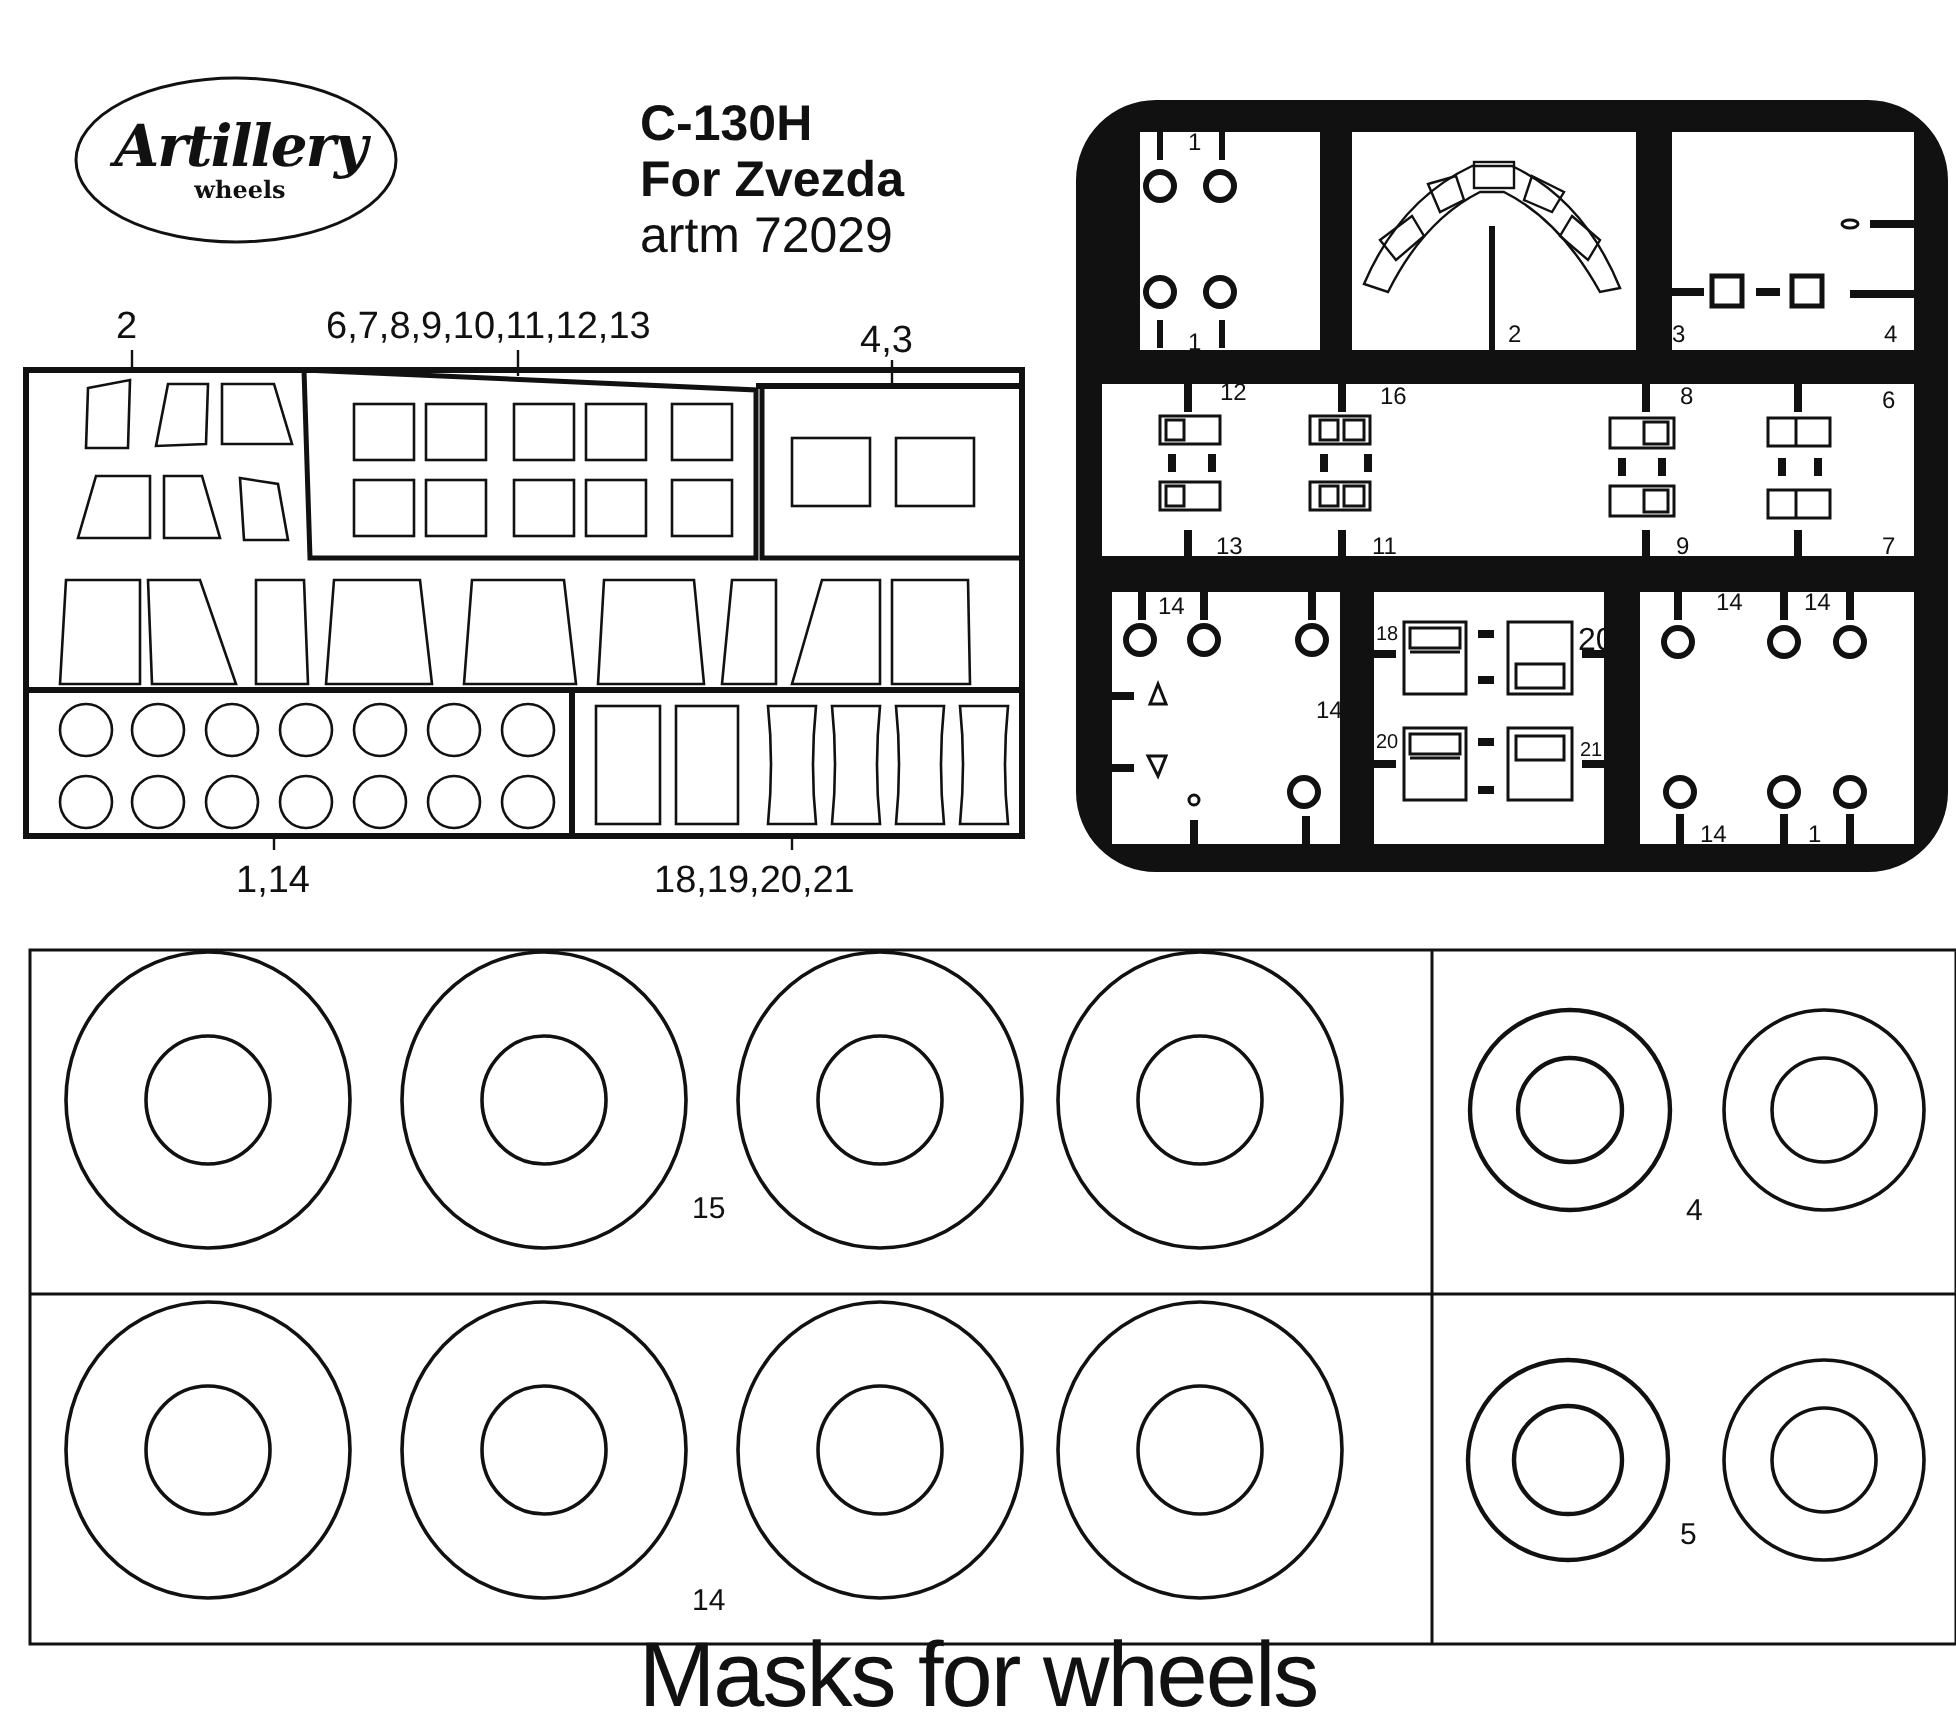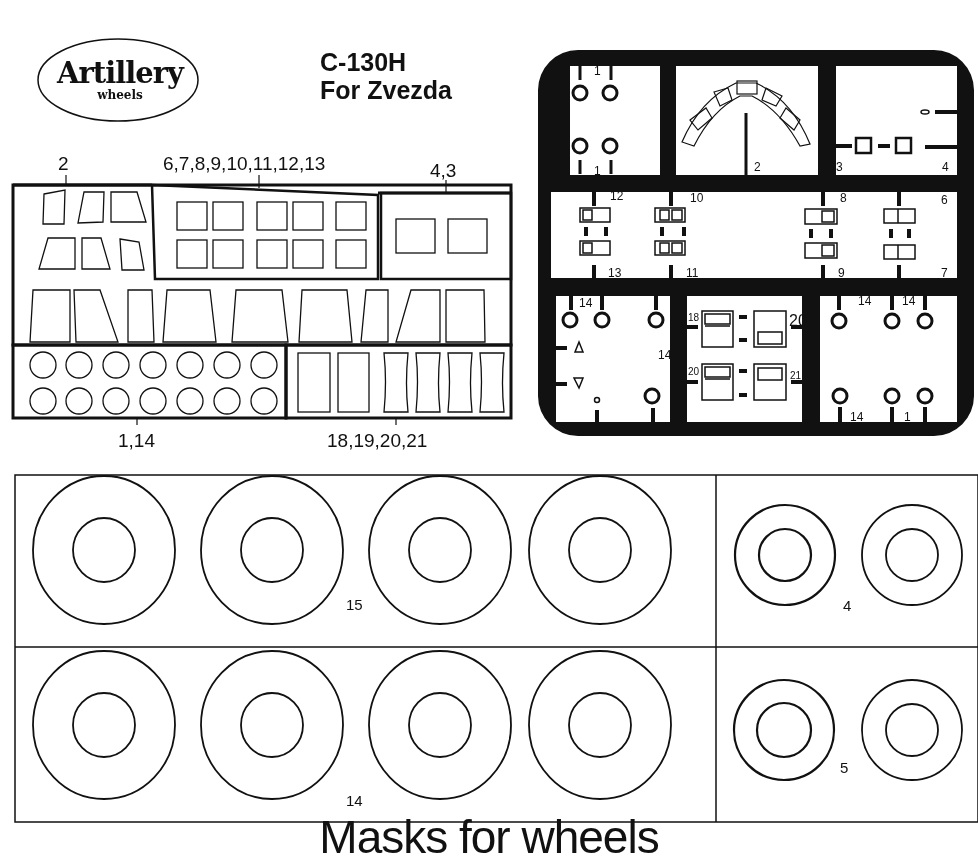--- a/index.html
+++ b/index.html
@@ -4,37 +4,38 @@
 <style>
   html, body { margin:0; padding:0; background:#ffffff; }
   body { width:978px; height:862px; position:relative; overflow:hidden; font-family:"Liberation Sans", sans-serif; color:#111; }
   svg { position:absolute; left:0; top:0; }
   .title-block { position:absolute; left:320px; top:48px; width:180px; text-align:left; line-height:28px; font-size:25px; }
   .title-block .b { font-weight:bold; }
   .lbl { position:absolute; font-size:19px; white-space:nowrap; }
   .footer { position:absolute; left:0; width:978px; top:812px; text-align:center; font-size:46px; letter-spacing:-1px; line-height:50px; }
   .num { position:absolute; font-size:15px; }
   .tiny { position:absolute; font-size:12px; }
-  .logo-text { position:absolute; left:40px; top:56px; width:160px; text-align:center; font-family:"DejaVu Serif", serif; font-weight:bold; font-size:29px; letter-spacing:-1px; }
+  .logo-text { position:absolute; left:40px; top:56px; width:160px; text-align:center; font-family:"DejaVu Serif", serif; font-weight:bold; font-style:italic; font-size:29px; letter-spacing:-1px; }
   .logo-sub { position:absolute; left:40px; top:88px; width:160px; text-align:center; font-family:"DejaVu Serif", serif; font-weight:bold; font-size:12px; }
 </style>
 </head>
 <body>
 
 <div>
   <svg width="978" height="862" style="pointer-events:none">
     <ellipse cx="118" cy="80" rx="80" ry="41" fill="none" stroke="#111" stroke-width="1.5"></ellipse>
   </svg>
   <div class="logo-text">Artillery</div>
   <div class="logo-sub">wheels</div>
 </div>
 
 <div class="title-block">
   <div class="b">C-130H</div>
   <div class="b">For Zvezda</div>
+  <div>artm 72029</div>
 </div>
 
 <svg width="978" height="862" style="pointer-events:none">
   <g stroke="#111" fill="none">
 
     <rect x="13" y="185" width="498" height="160" stroke-width="3"></rect>
     <polyline points="152,185 378,195 378,279 155,279 152,185" stroke-width="2.5"></polyline>
     <polyline points="378,193 511,193" stroke-width="3"></polyline>
     <rect x="381" y="193" width="130" height="86" stroke-width="2.5"></rect>
     <line x1="13" y1="185" x2="152" y2="185" stroke-width="3"></line>
@@ -235,21 +236,21 @@
         <line x1="925" y1="407" x2="925" y2="422"></line>
     </g>
   </g>
 </svg>
 <div class="tiny" style="left:594px;top:64px">1</div>
 <div class="tiny" style="left:594px;top:164px">1</div>
 <div class="tiny" style="left:754px;top:160px">2</div>
 <div class="tiny" style="left:836px;top:160px">3</div>
 <div class="tiny" style="left:942px;top:160px">4</div>
 <div class="tiny" style="left:610px;top:189px">12</div>
-<div class="tiny" style="left:690px;top:191px">10</div>
+<div class="tiny" style="left:690px;top:191px">16</div>
 <div class="tiny" style="left:840px;top:191px">8</div>
 <div class="tiny" style="left:941px;top:193px">6</div>
 <div class="tiny" style="left:608px;top:266px">13</div>
 <div class="tiny" style="left:686px;top:266px">11</div>
 <div class="tiny" style="left:838px;top:266px">9</div>
 <div class="tiny" style="left:941px;top:266px">7</div>
 <div class="tiny" style="left:579px;top:296px">14</div>
 <div class="tiny" style="left:658px;top:348px">14</div>
 <div class="tiny" style="left:688px;top:312px;font-size:10px">18</div>
 <div class="tiny" style="left:789px;top:312px;font-size:16px">20</div>

